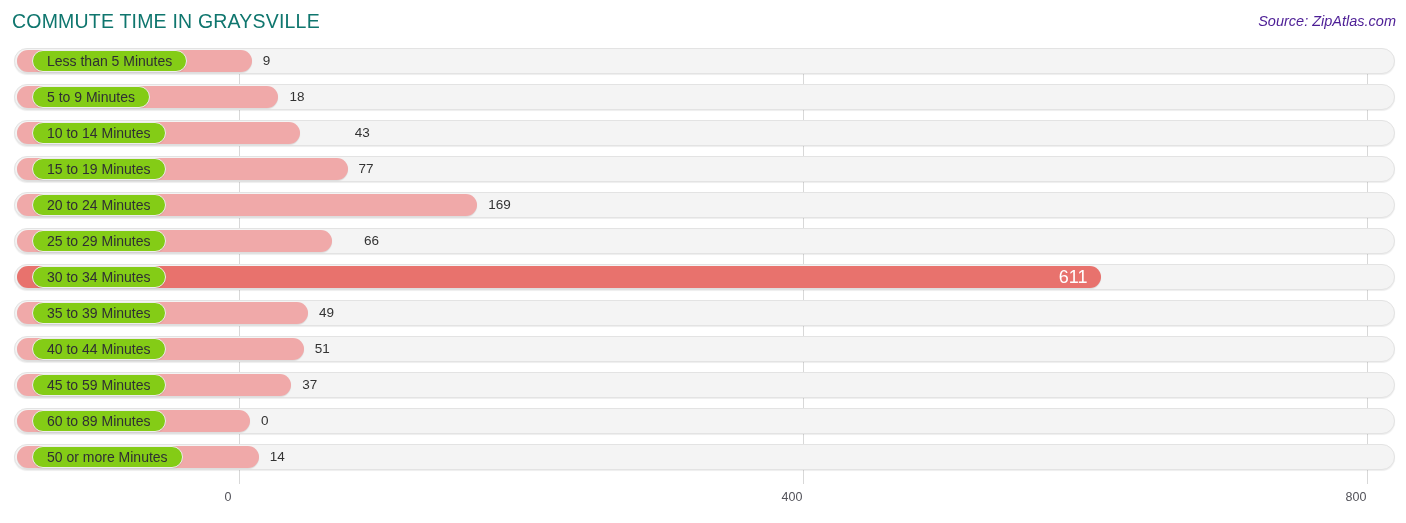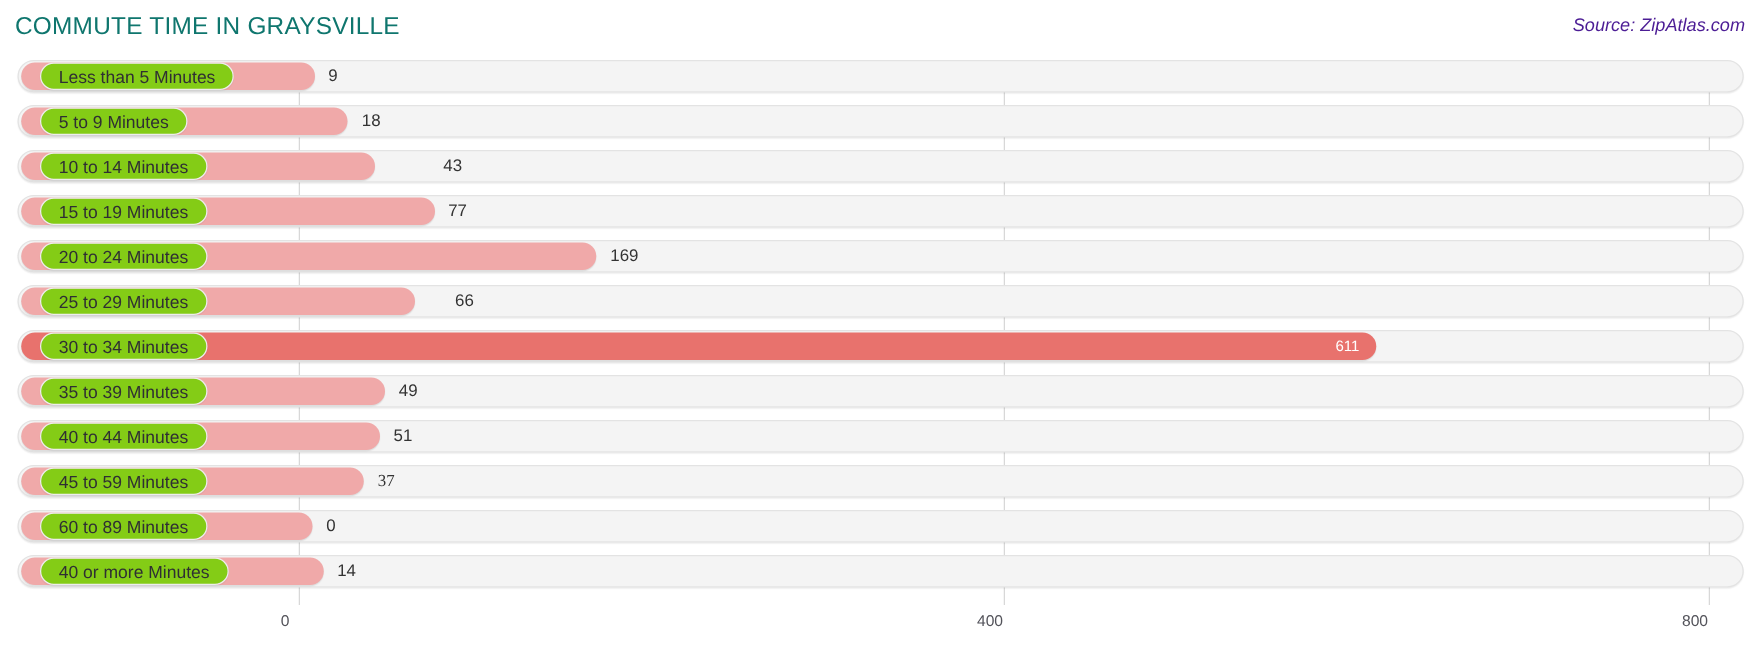--- a/index.html
+++ b/index.html
@@ -98,21 +98,21 @@
     box-shadow: 0 1px 1px rgba(0,0,0,0.10);
   }
   .row.highlight .bar {
     background: #e8726d;
   }
   .bar-inner-value {
     position: absolute;
     right: 13px;
     top: 0;
     line-height: 22px;
-    font-size: 12px;
+    font-size: 18px;
     color: #ffffff;
     white-space: nowrap;
   }
   .pill {
     position: absolute;
     left: 32px;
     top: 4px;
     height: 22px;
     background: #84cc16;
     border: 1px solid #ededed;
@@ -217,34 +217,34 @@
       </div>
       <div class="row">
         <div class="track"></div>
         <div class="bar" style="width: 286.86px;"></div>
         <div class="value-out" style="left: 314.86px;">51</div>
         <div class="pill">40 to 44 Minutes</div>
       </div>
       <div class="row">
         <div class="track"></div>
         <div class="bar" style="width: 274.17px;"></div>
-        <div class="value-out" style="left: 302.17px; font-family: Liberation Serif, serif;">37</div>
+        <div class="value-out" style="left: 302.17px;">37</div>
         <div class="pill">45 to 59 Minutes</div>
       </div>
       <div class="row">
         <div class="track"></div>
         <div class="bar" style="width: 233px;"></div>
         <div class="value-out" style="left: 261px;">0</div>
         <div class="pill">60 to 89 Minutes</div>
       </div>
       <div class="row">
         <div class="track"></div>
         <div class="bar" style="width: 241.74px;"></div>
         <div class="value-out" style="left: 269.74px;">14</div>
-        <div class="pill">40 or more Minutes</div>
+        <div class="pill">50 or more Minutes</div>
       </div>
     </div>
 </div>
 
 <div class="axis">
     <div class="tick-label" style="left: 228px;">0</div>
     <div class="tick-label" style="left: 792px;">400</div>
     <div class="tick-label" style="left: 1356px;">800</div>
   </div>
 

